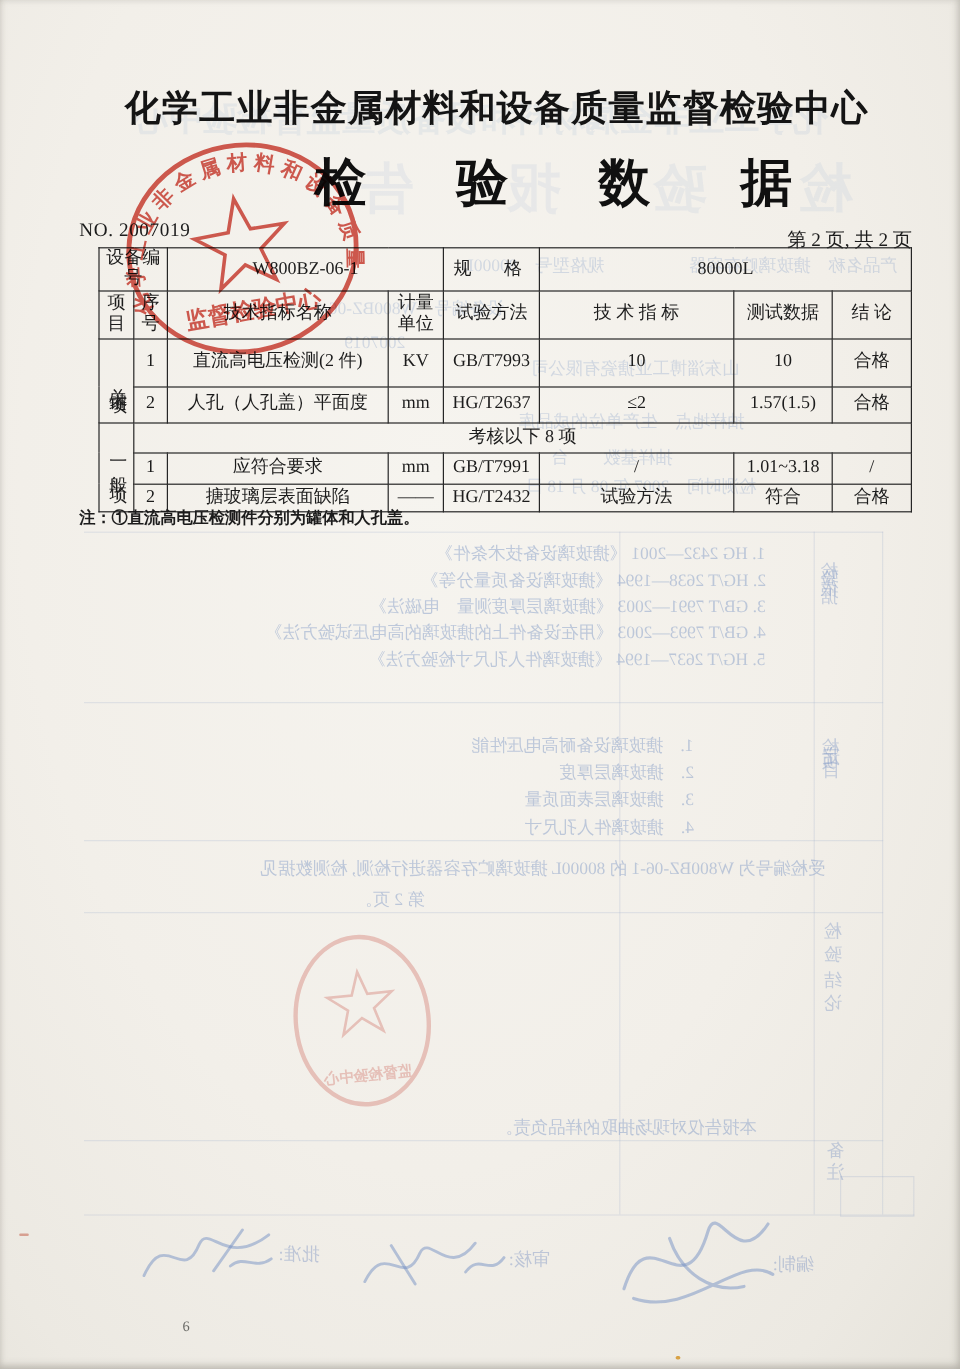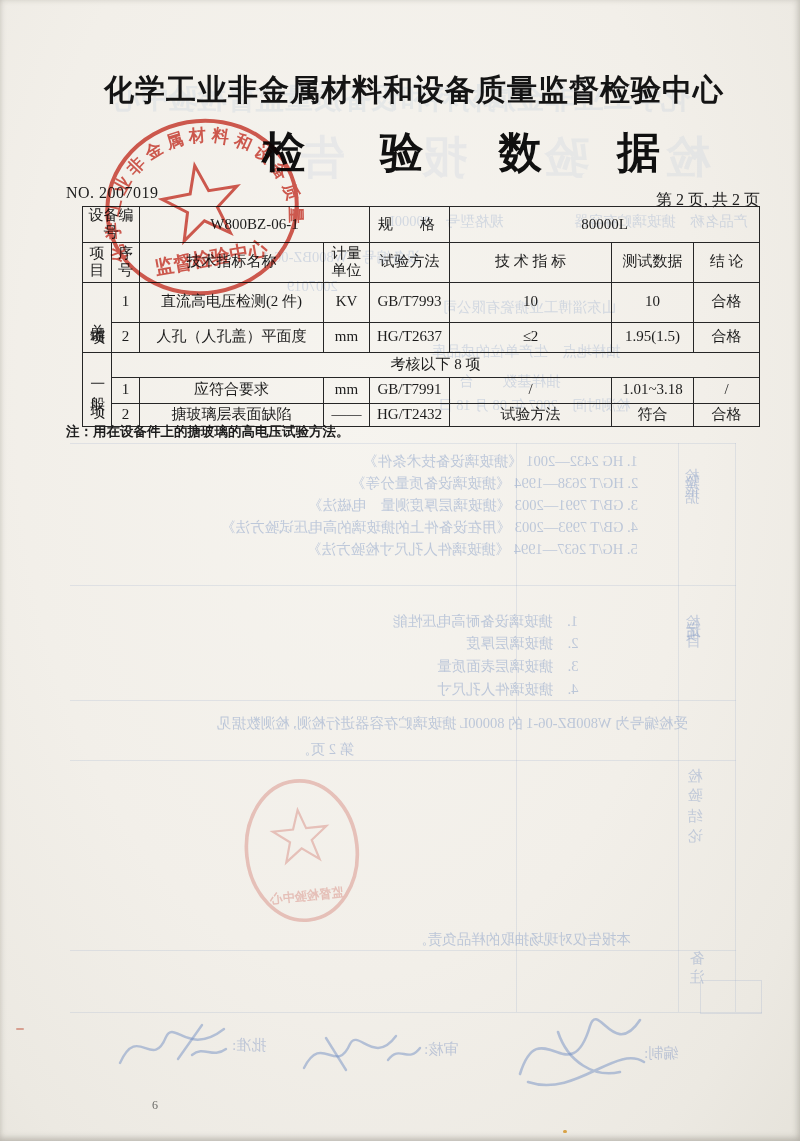--- a/index.html
+++ b/index.html
@@ -188,21 +188,21 @@
         <td>10</td>
         <td>10</td>
         <td>合格</td>
       </tr>
       <tr style="height:30px">
         <td>2</td>
         <td class="lft">人孔（人孔盖）平面度</td>
         <td>mm</td>
         <td>HG/T2637</td>
         <td>≤2</td>
-        <td>1.95(1.5)</td>
+        <td>1.57(1.5)</td>
         <td>合格</td>
       </tr>
       <tr style="height:25px">
         <td rowspan="3" class="vert">
           <div class="vtext loose">一般项</div>
         </td>
         <td colspan="7">考核以下 8 项</td>
       </tr>
       <tr style="height:26px">
         <td>1</td>
@@ -219,21 +219,21 @@
         <td>——</td>
         <td>HG/T2432</td>
         <td>试验方法</td>
         <td>符合</td>
         <td>合格</td>
       </tr>
     </tbody>
       </table>
   </div>
 
-  <div class="footnote">注：用在设备件上的搪玻璃的高电压试验方法。</div>
+  <div class="footnote">注：①直流高电压检测件分别为罐体和人孔盖。</div>
 
   <svg class="stamp-top" viewBox="0 0 220 200">
     <defs>
         <path id="arcTop" d="M 32,148 A 86,80 0 1 1 188,148" fill="none"></path>
       </defs>
     <ellipse cx="110" cy="100" rx="95" ry="86" fill="none" stroke="#cf4035" stroke-width="4"></ellipse>
     <polygon points="110,58 119.4,85.1 148,85.6 125.2,102.9 133.5,130.4 110,114 86.5,130.4 94.8,102.9 72,85.6 100.6,85.1" fill="none" stroke="#cf4035" stroke-width="3"></polygon>
     <text font-size="17" font-weight="bold" fill="#cf4035" letter-spacing="5">
       <textPath href="#arcTop" startOffset="10">化学工业非金属材料和设备质量</textPath>
     </text>

